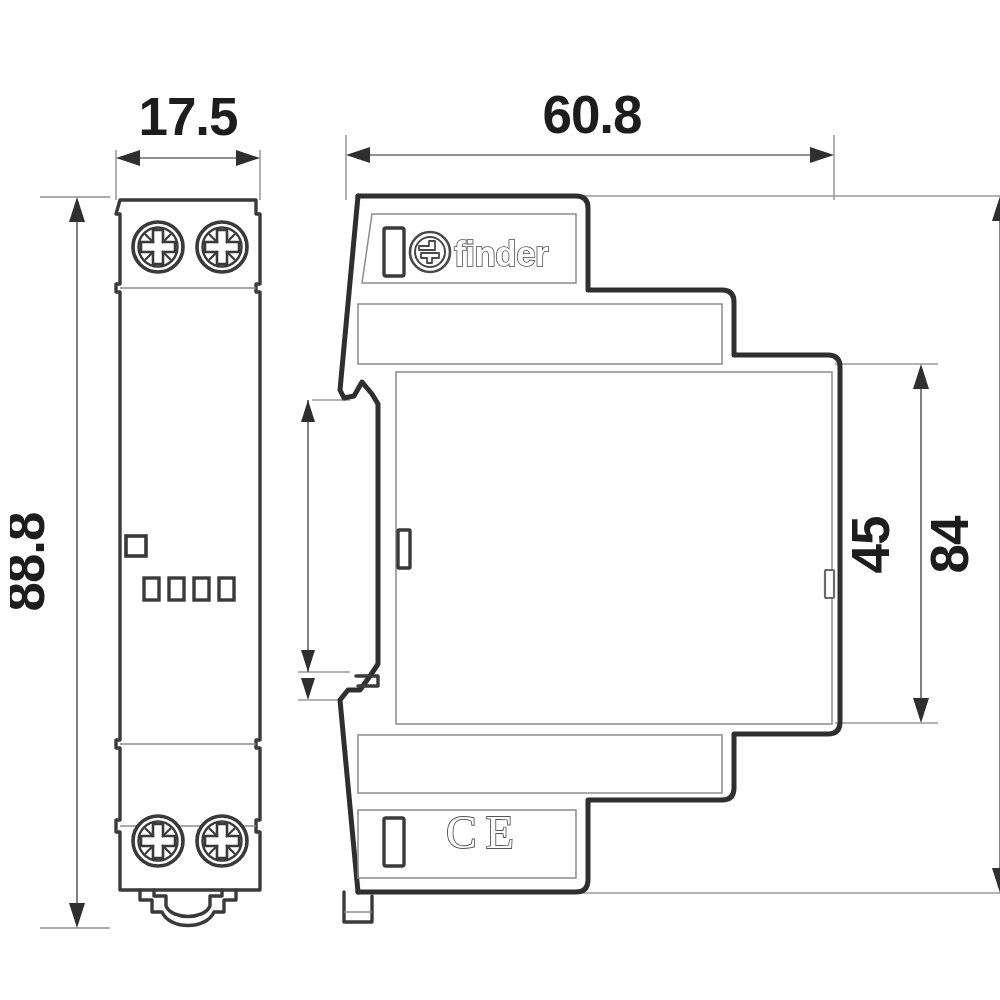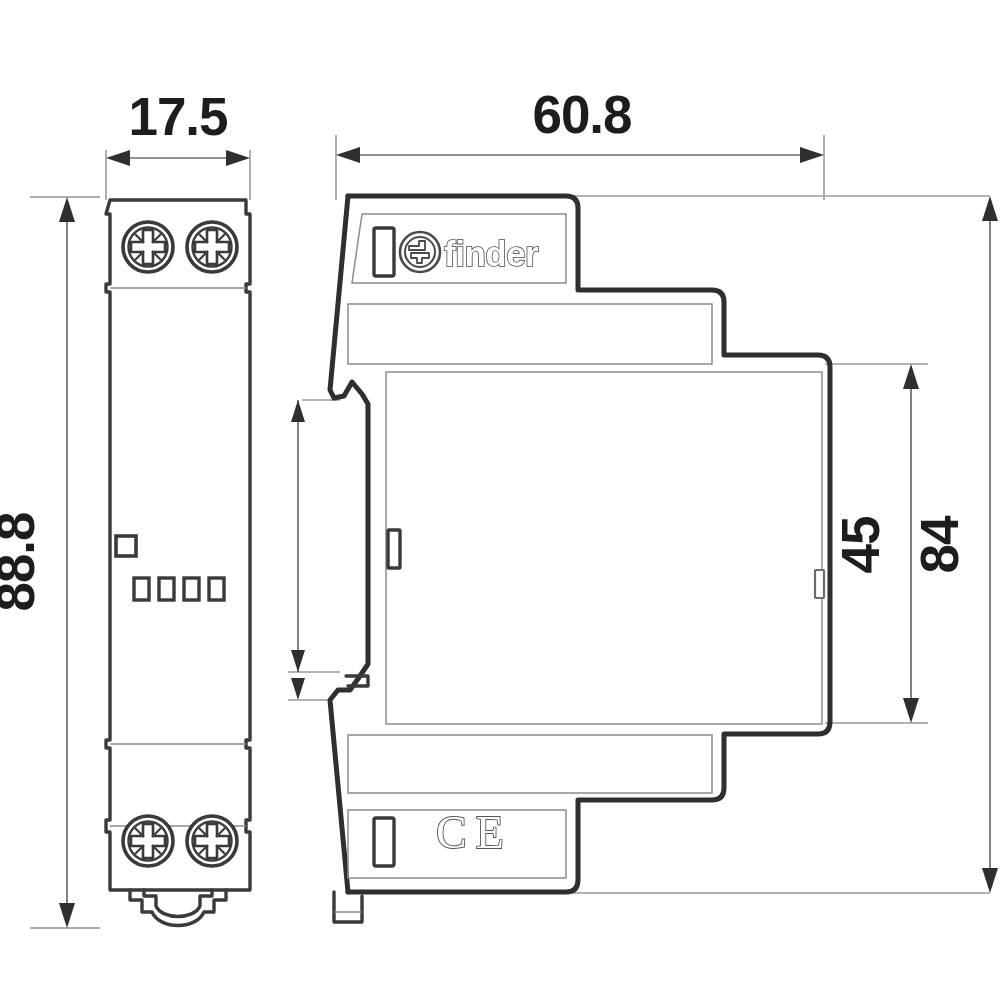--- a/index.html
+++ b/index.html
@@ -13,20 +13,21 @@
     height: 1000px;
     font-family: "Liberation Sans", sans-serif;
     overflow: hidden;
     position: relative;
   }
   #drawing-root {
     position: absolute;
     top: 0; left: 0;
     width: 886px;
     height: 1000px;
+    padding-left: 10px;
   }
   svg.drawing {
     display: block;
     width: 1000px;
     height: 1000px;
   }
   
   .outline-heavy {
     fill: none;
     stroke: #2f2f2f;

